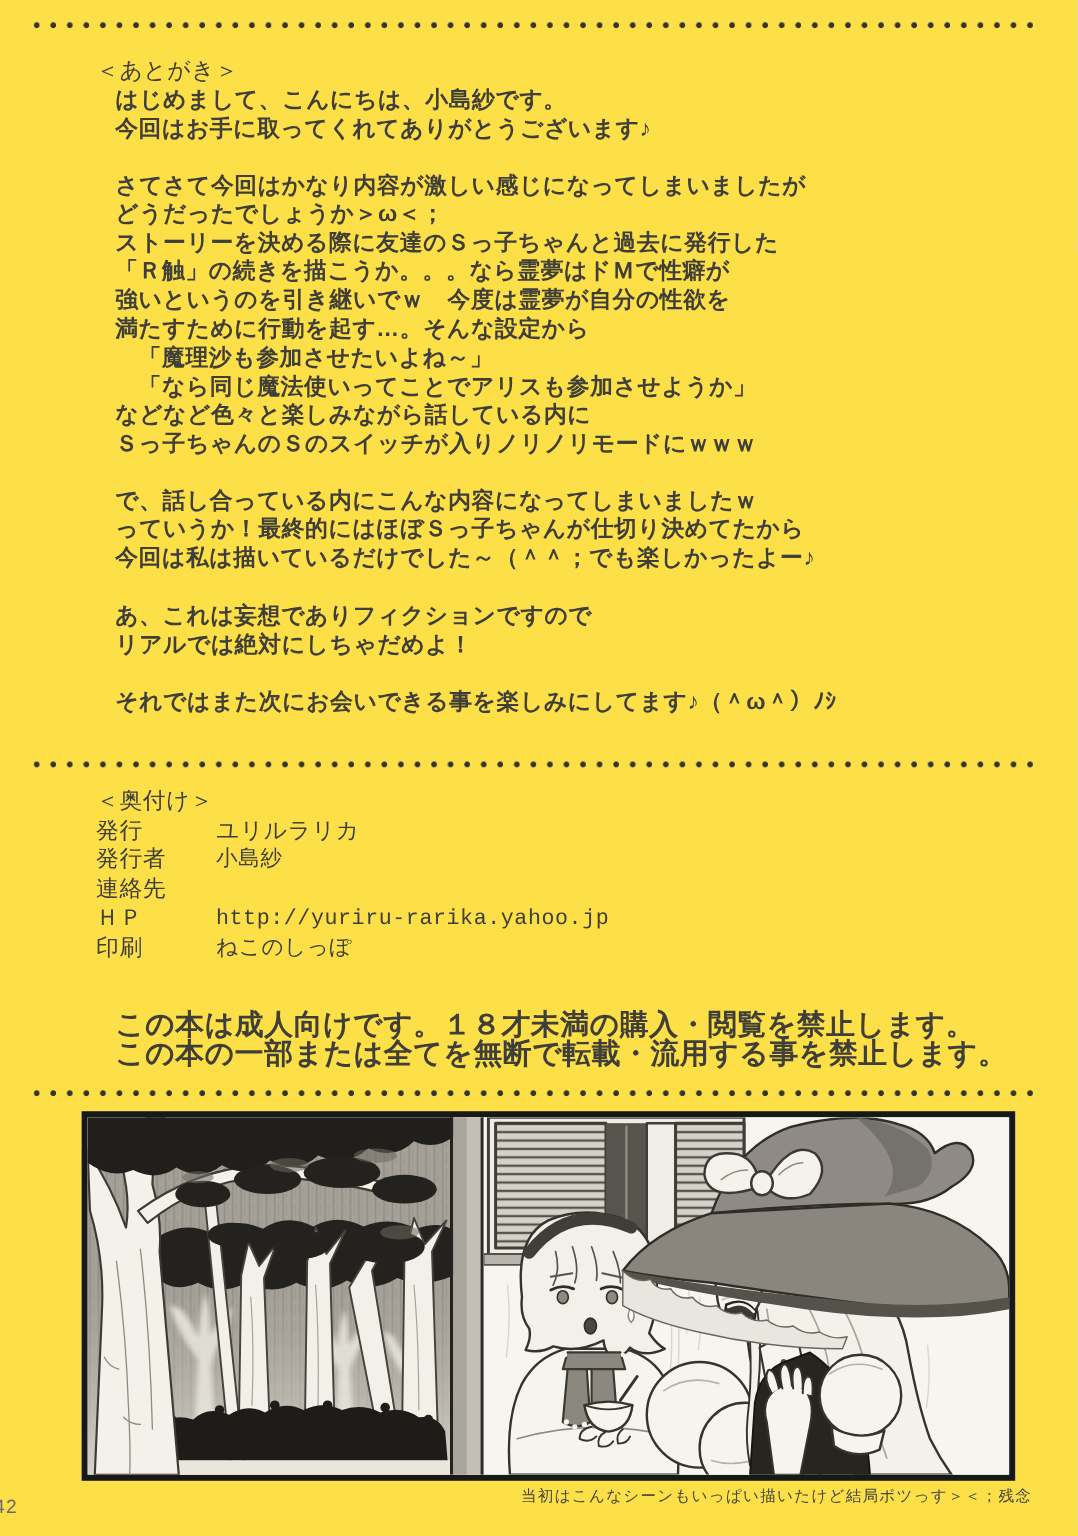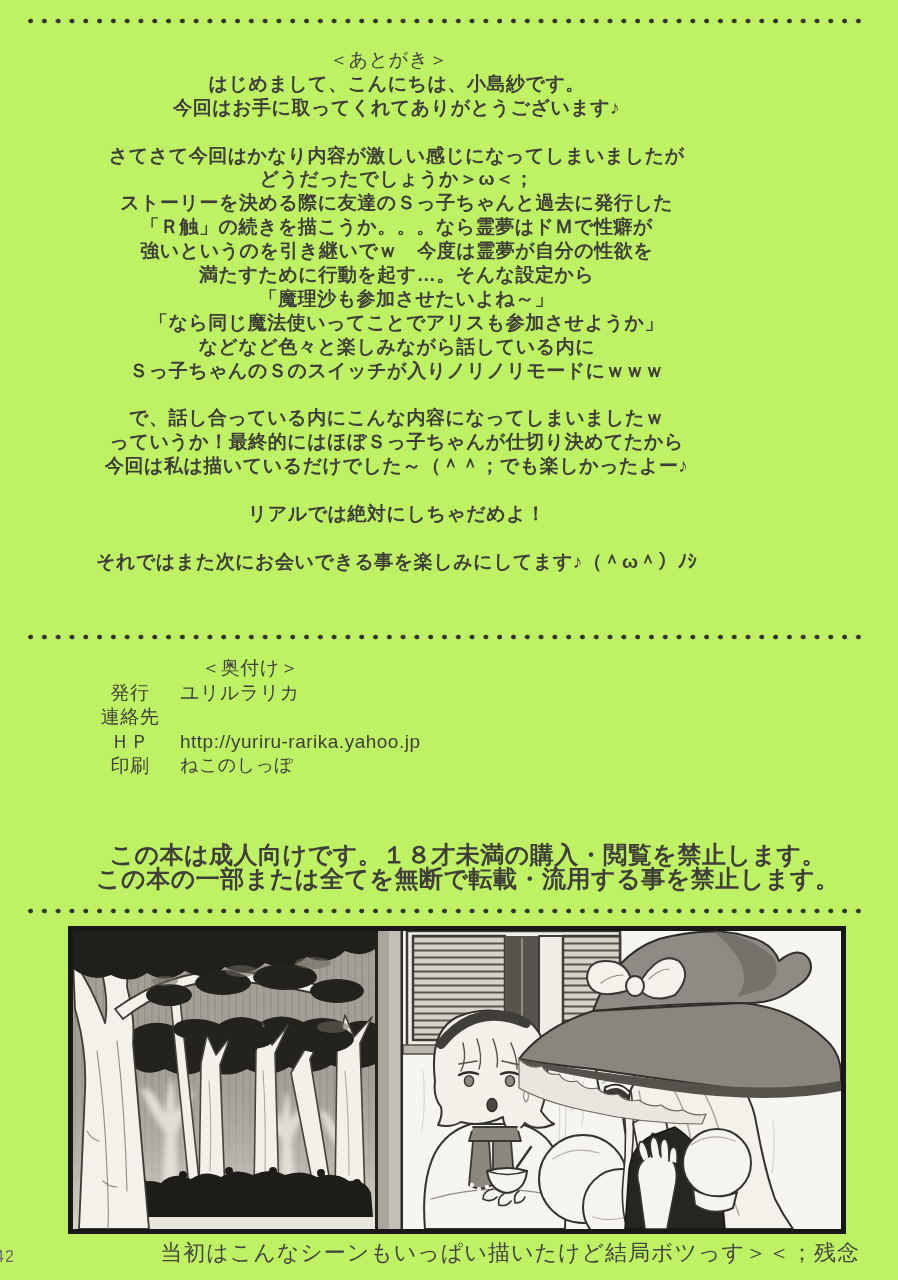--- a/index.html
+++ b/index.html
@@ -1,21 +1,20 @@
 <!DOCTYPE html>
 <html><head>
 <meta charset="utf-8">
 <style>
   html,body{margin:0;padding:0;background:#d8d6d0;}
   .page{
     position:relative; width:898px; height:1280px; margin:0 auto;
-    background:#bef264; overflow:hidden;
+    background:#fde047; overflow:hidden;
     font-family:"Liberation Sans","DejaVu Sans",sans-serif;
     color:#3f3e39;
-    text-align:center;
   }
   .dots{
     position:absolute; left:28px; right:30px; height:8px;
     background-image:radial-gradient(circle at 2.6px 4px, #34332e 2.1px, rgba(0,0,0,0) 2.7px);
     background-size:13.8px 8px; background-repeat:repeat-x;
   }
   .dots-top{top:17px;}
   .dots-mid{top:633px;}
   .dots-bottom{top:907px;}
 
@@ -38,21 +37,21 @@
   .notices{position:absolute; top:843px; left:96px; font-size:24px; line-height:24.6px; letter-spacing:.5px;}
 
   .illustration-frame{
     position:absolute; top:926px; left:68px; width:768px; height:298px;
     border:5px solid #181816; margin:0; background:#f7f5ef;
   }
   .illustration-frame svg{display:block;}
 
   .caption{
     position:absolute; top:1238px; right:38px;
-    font-size:22px; letter-spacing:1px; color:#45443f; white-space:pre;
+    font-size:13px; letter-spacing:1px; color:#45443f; white-space:pre;
   }
   .page-number{
     position:absolute; left:-5px; top:1248px;
     font-size:16px; color:#6b6964; letter-spacing:1px;
   }
 </style>
 </head>
 <body>
 
 <div class="page">
@@ -92,20 +91,21 @@
         <div class="text-line"></div>
 
         <div class="text-line">で、話し合っている内にこんな内容になってしまいましたｗ</div>
 
         <div class="text-line">っていうか！最終的にはほぼＳっ子ちゃんが仕切り決めてたから</div>
 
         <div class="text-line">今回は私は描いているだけでした～（＾＾；でも楽しかったよー♪</div>
 
         <div class="text-line"></div>
 
+        <div class="text-line">あ、これは妄想でありフィクションですので</div>
 
         <div class="text-line">リアルでは絶対にしちゃだめよ！</div>
 
 
         <div class="text-line"></div>
 
         <div class="text-line">それではまた次にお会いできる事を楽しみにしてます♪（＾ω＾）ﾉｼ</div>
       </div>
   </section>
 
@@ -114,20 +114,24 @@
   <section class="colophon">
     <div class="heading">＜奥付け＞</div>
     <div>
 
         <div class="colophon-row">
           <span class="label">発行</span>
           <span class="value">ユリルラリカ</span>
         </div>
 
 
+        <div class="colophon-row">
+          <span class="label">発行者</span>
+          <span class="value">小島紗</span>
+        </div>
 
         <div class="colophon-row">
           <span class="label">連絡先</span>
         </div>
 
         <div class="colophon-row">
           <span class="label">ＨＰ</span>
           <span class="value">http://yuriru-rarika.yahoo.jp</span>
         </div>
 

